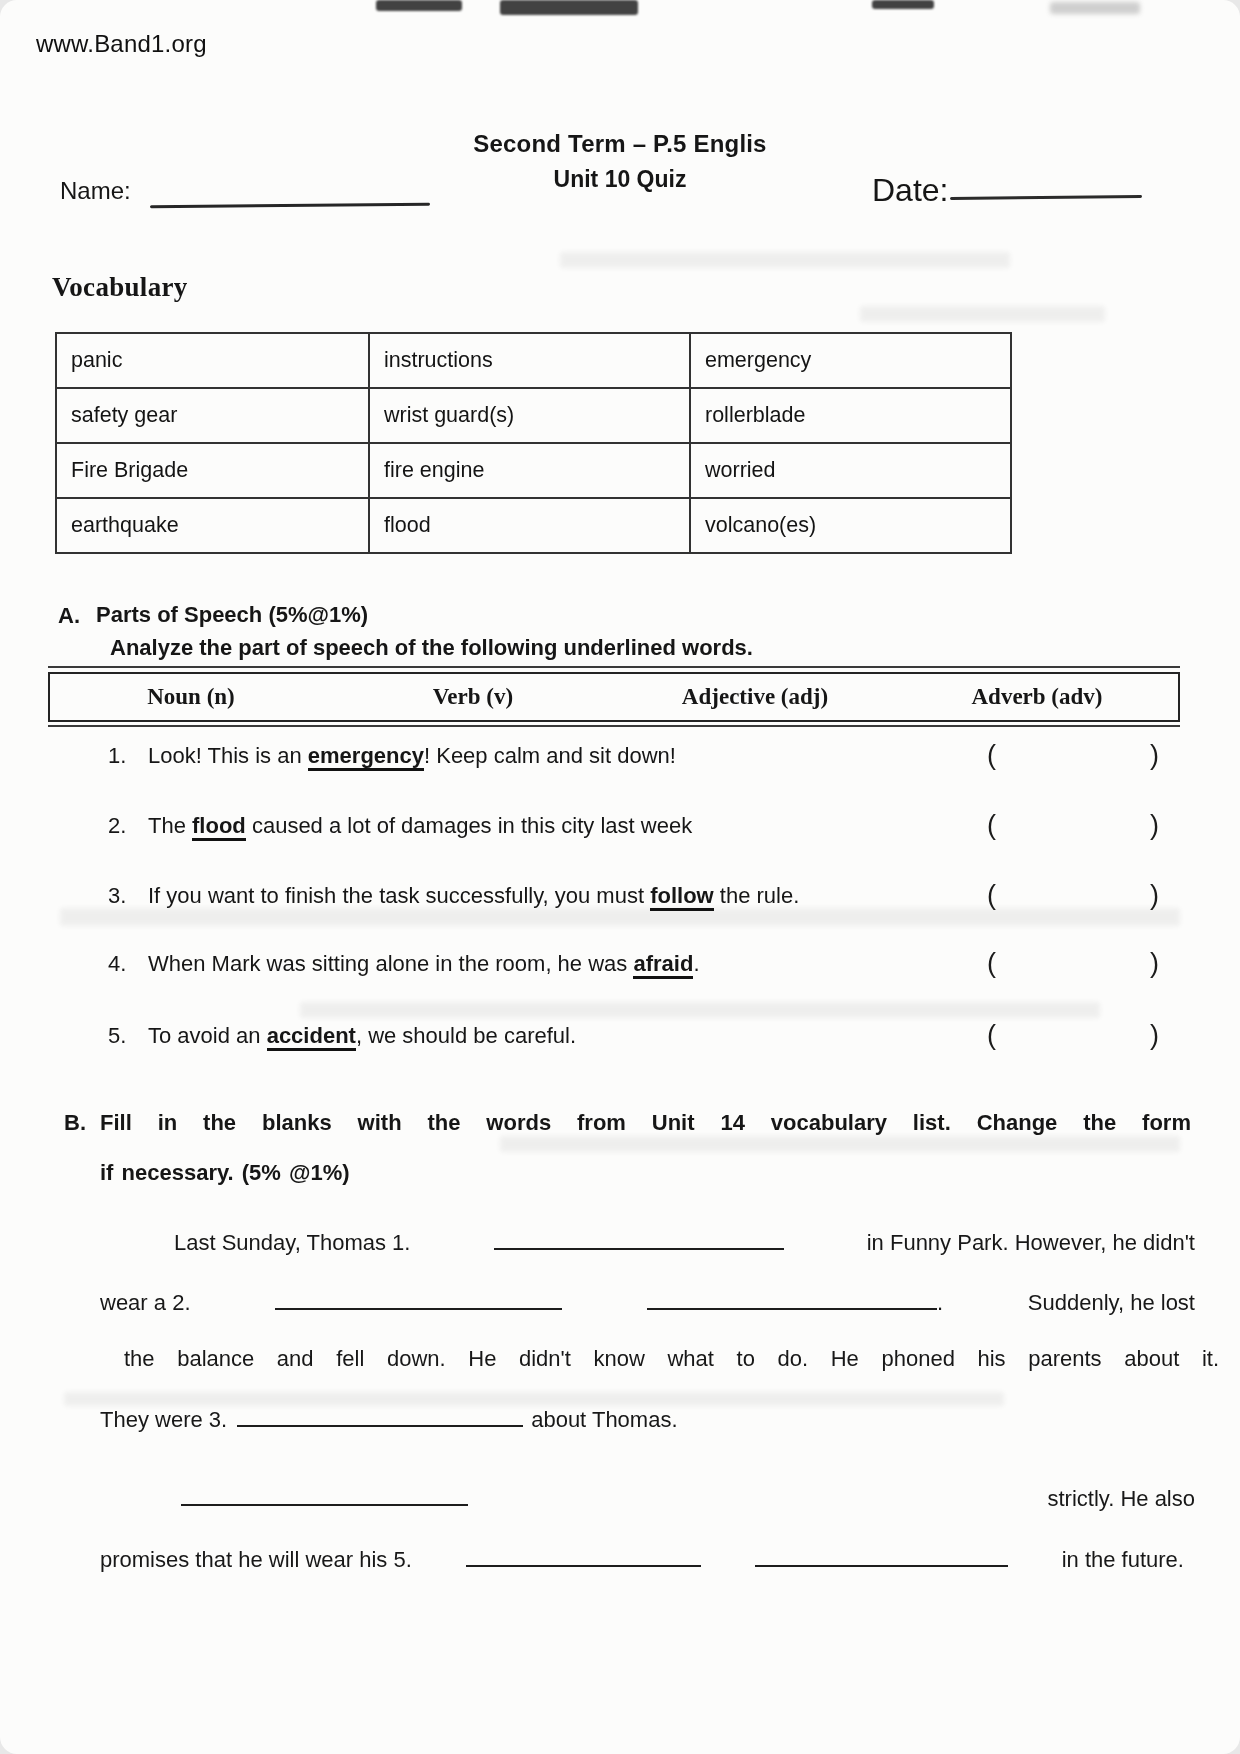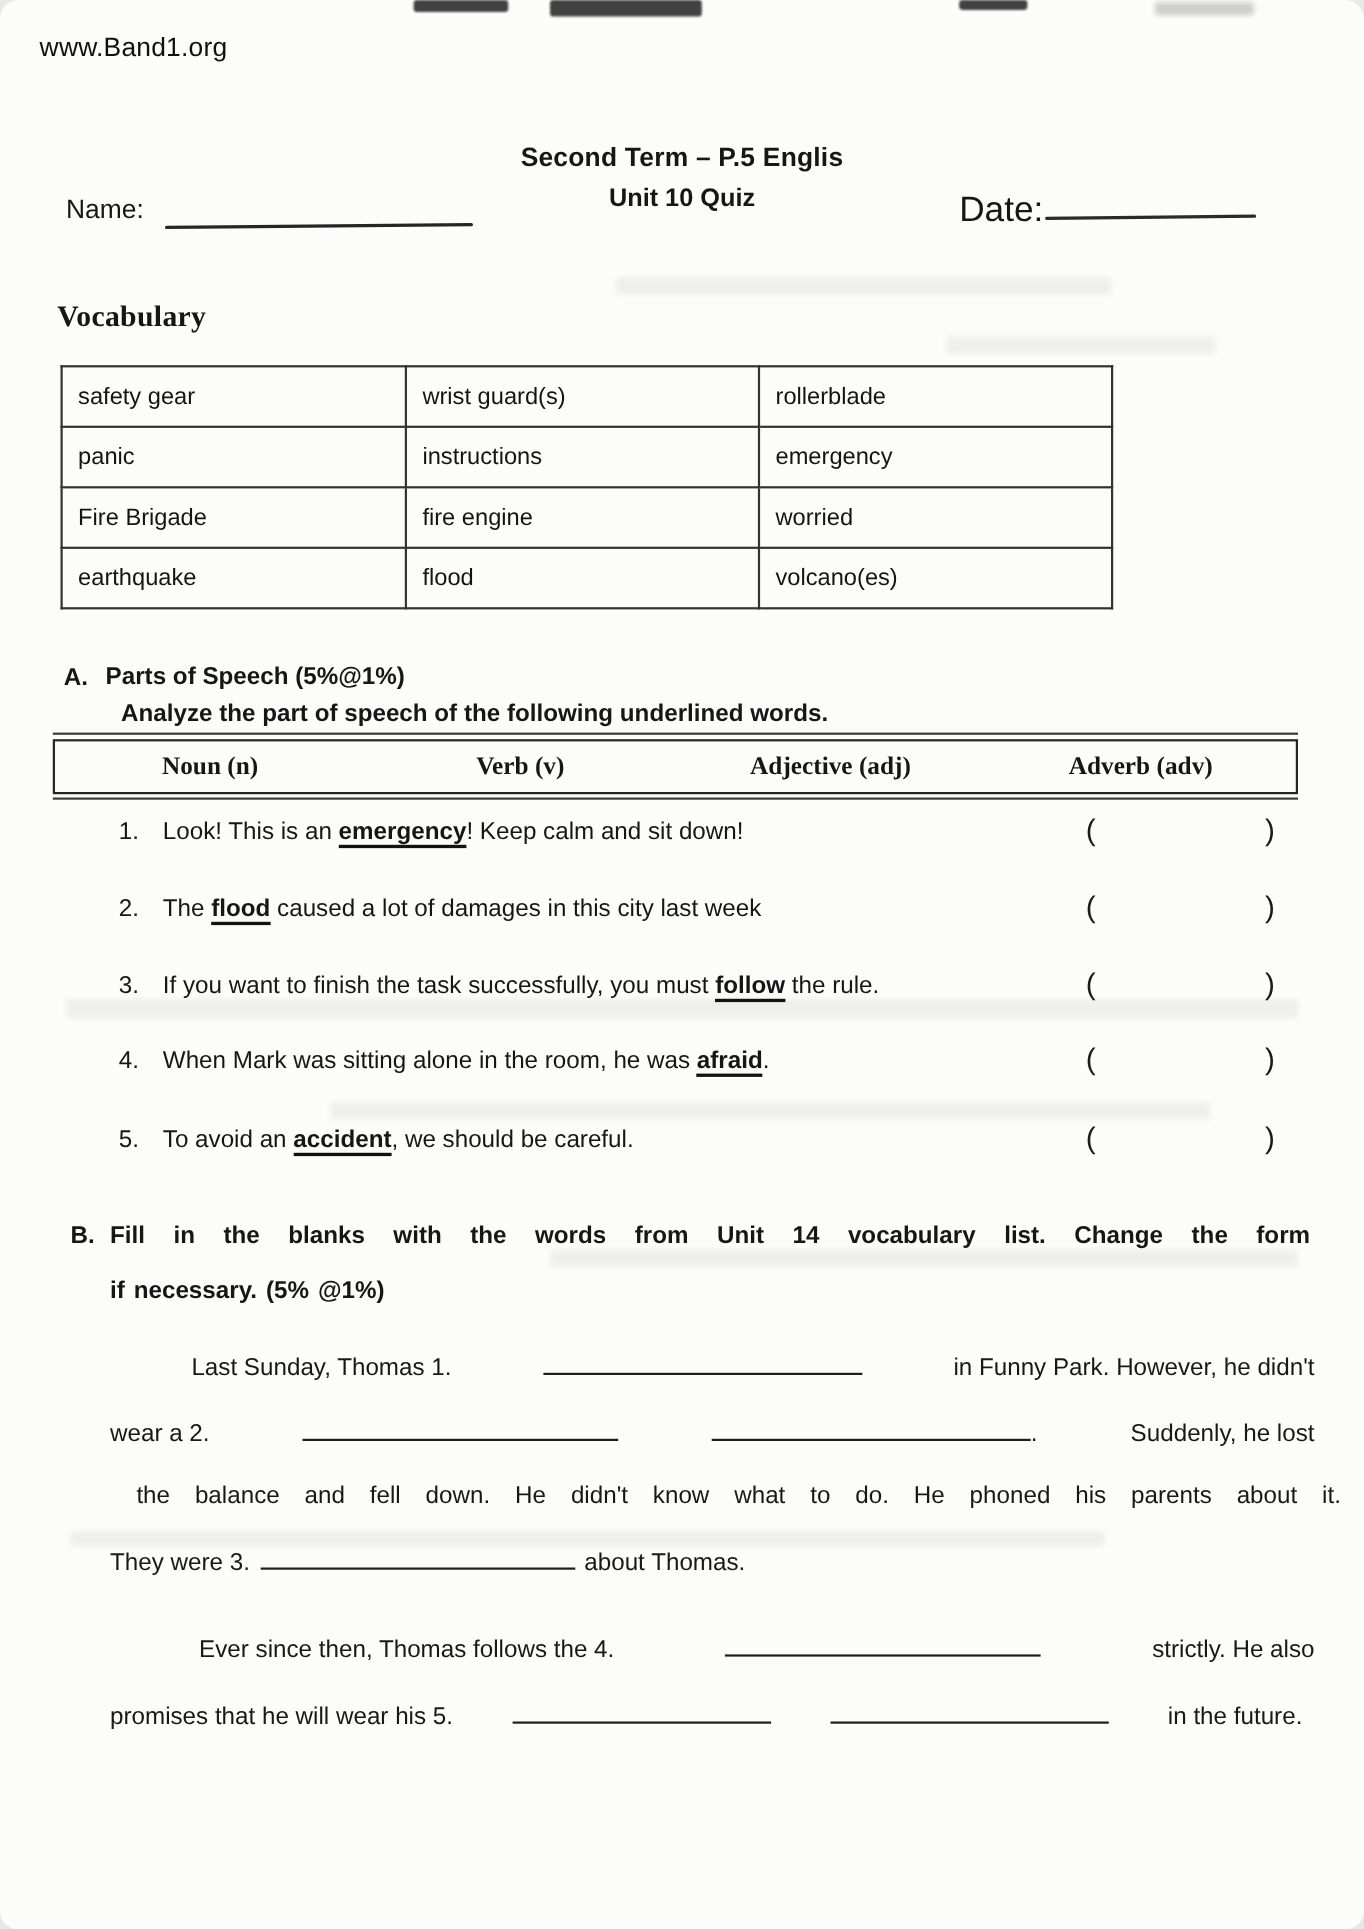--- a/index.html
+++ b/index.html
@@ -94,28 +94,28 @@
 
   <div class="abs vocab-heading">Vocabulary</div>
   <table class="abs vocab">
     <colgroup>
         <col style="width:313px">
         <col style="width:321px">
         <col style="width:321px">
       </colgroup>
     <tbody id="vocab-body">
         <tr>
+          <td>panic</td>
+          <td>instructions</td>
+          <td>emergency</td>
+        </tr>
+        <tr>
           <td>safety gear</td>
           <td>wrist guard(s)</td>
           <td>rollerblade</td>
-        </tr>
-        <tr>
-          <td>panic</td>
-          <td>instructions</td>
-          <td>emergency</td>
         </tr>
         <tr>
           <td>Fire Brigade</td>
           <td>fire engine</td>
           <td>worried</td>
         </tr>
         <tr>
           <td>earthquake</td>
           <td>flood</td>
           <td>volcano(es)</td>
@@ -184,21 +184,20 @@
       </div>
       <div class="abs story-line between" style="top: 1290px; left: 100px; width: 1095px;">
         <span class="seg">wear a 2.</span>
         <span class="blank-wrap seg"><span class="blank" style="width: 287px;"></span></span>
         <span class="blank-wrap seg"><span class="blank" style="width: 290px;"></span><span>.</span></span>
         <span class="seg">Suddenly, he lost</span>
       </div>
       <div class="abs story-line justify" style="top: 1346px; left: 100px; width: 1095px; margin-left: 24px;"><span class="seg">the balance and fell down. He didn't know what to do. He phoned his parents about it.</span></div>
       <div class="abs story-line flow" style="top: 1406px; left: 100px; width: 1095px;"><span class="seg">They were 3.</span><span class="blank-wrap seg"><span class="blank" style="width: 286px;"></span></span><span class="seg">about Thomas.</span></div>
       <div class="abs story-line between" style="top: 1486px; left: 181px; width: 1014px;">
-        <span class="seg">Ever since then, Thomas follows the 4.</span>
         <span class="blank-wrap seg"><span class="blank" style="width: 287px;"></span></span>
         <span class="seg">strictly. He also</span>
       </div>
       <div class="abs story-line between" style="top: 1547px; left: 100px; width: 1084px;">
         <span class="seg">promises that he will wear his 5.</span>
         <span class="blank-wrap seg"><span class="blank" style="width: 235px;"></span></span>
         <span class="blank-wrap seg"><span class="blank" style="width: 253px;"></span></span>
         <span class="seg">in the future.</span>
       </div>
     </div>

